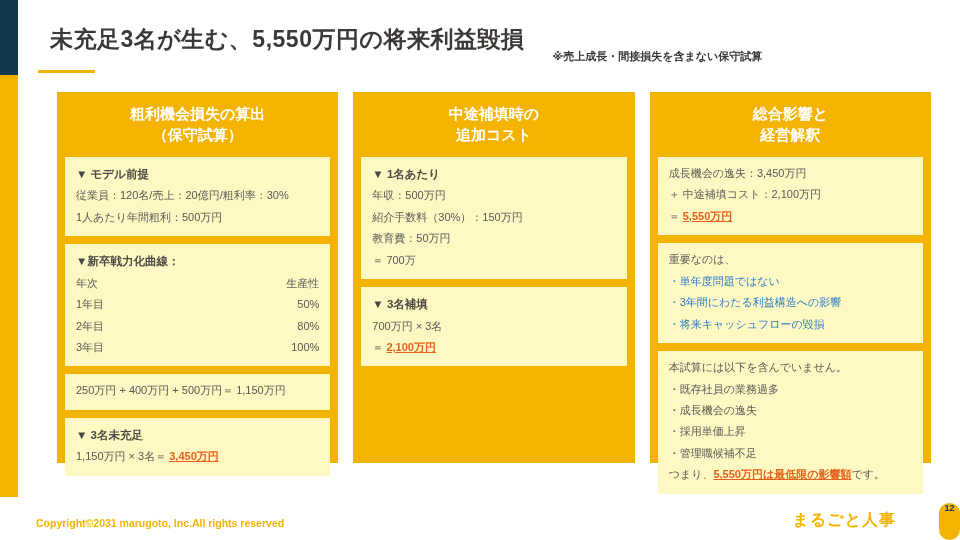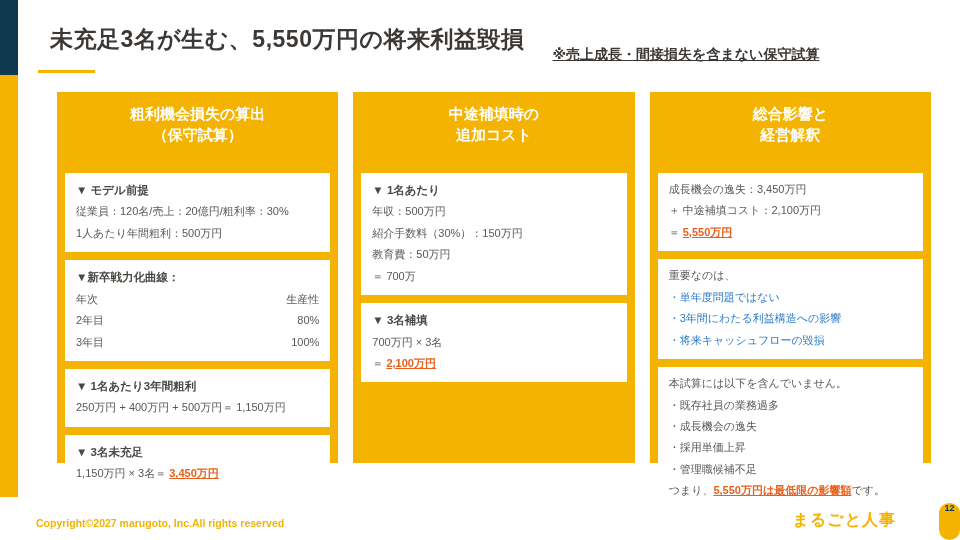--- a/index.html
+++ b/index.html
@@ -17,27 +17,27 @@
     background:#fff;
     font-family:"Liberation Sans","DejaVu Sans",sans-serif;
     position:relative;overflow:hidden;
   }
   .bar-navy{position:absolute;left:0;top:0;width:18px;height:75px;background:var(--navy);}
   .bar-yellow{position:absolute;left:0;top:75px;width:18px;height:422px;background:var(--yellow);}
 
   .header{position:absolute;left:38px;top:12px;right:20px;}
   .title-row{display:flex;align-items:flex-end;gap:16px;}
   .page-title{font-size:23px;font-weight:bold;color:var(--title);margin:12px;letter-spacing:.5px;white-space:nowrap;}
-  .subtitle{font-size:14px;font-weight:bold;color:var(--title);padding-bottom:3px;white-space:nowrap;text-decoration:underline;}
+  .subtitle{font-size:11px;font-weight:bold;color:var(--title);padding-bottom:3px;white-space:nowrap;}
   .title-underline{position:absolute;left:0;top:58px;width:57px;height:3px;background:var(--yellow);}
 
   .columns{position:absolute;left:57px;top:92px;width:874px;height:371px;display:flex;gap:15px;}
   .col{flex:1;background:var(--yellow);padding:8px;box-sizing:border-box;display:flex;flex-direction:column;gap:8px;}
-  .col-header{color:#fff;font-weight:bold;font-size:15px;text-align:center;line-height:1.4;margin:3px 0 20px;}
-  .box{background:#ffffff;padding:6px 11px 8px;font-size:11px;color:var(--body);line-height:1.95;}
+  .col-header{color:#fff;font-weight:bold;font-size:15px;text-align:center;line-height:1.4;margin:3px 0 4px;}
+  .box{background:#fef9c3;padding:6px 11px 8px;font-size:11px;color:var(--body);line-height:1.95;}
   .box-title{font-weight:bold;color:var(--boxtitle);font-size:11.5px;}
   .line{white-space:nowrap;}
   .hl{color:var(--orange);font-weight:bold;text-decoration:underline;}
   .blue{color:var(--blue);}
   .trow{display:flex;justify-content:space-between;}
   .trow .c1{width:46px;}
 
   .copyright{position:absolute;left:36px;bottom:11px;font-size:10.5px;font-weight:bold;color:var(--yellow);}
   .logo{position:absolute;right:64px;bottom:9px;font-size:16px;font-weight:bold;color:var(--yellow);letter-spacing:1px;}
   .page-badge{position:absolute;right:0;bottom:0;width:21px;height:37px;background:var(--yellow);border-top-left-radius:14px;display:flex;justify-content:center;border-radius:16px;}
@@ -69,30 +69,33 @@
       <div class="line">従業員：120名/売上：20億円/粗利率：30%</div>
       <div class="line">1人あたり年間粗利：500万円</div>
     </div>
     <div class="box">
       <div class="box-title">▼新卒戦力化曲線：</div>
       <div class="trow">
         <span class="c1">年次</span>
         <span>生産性</span>
       </div>
       <div class="trow">
+        <span class="c1">1年目</span>
+        <span>50%</span>
+      </div>
+      <div class="trow">
         <span class="c1">2年目</span>
         <span>80%</span>
       </div>
       <div class="trow">
         <span class="c1">3年目</span>
         <span>100%</span>
       </div>
     </div>
     <div class="box">
-      <div class="box-title">▼ 1名あたり3年間粗利</div>
       <div class="line">250万円 + 400万円 + 500万円＝ 1,150万円</div>
     </div>
     <div class="box">
       <div class="box-title">▼ 3名未充足</div>
       <div class="line"><span>1,150万円 × 3名＝ </span><span class="hl">3,450万円</span></div>
     </div>
   </section>
 
   <section class="col">
     <h2 class="col-header">
@@ -134,17 +137,17 @@
       <div class="line">・既存社員の業務過多</div>
       <div class="line">・成長機会の逸失</div>
       <div class="line">・採用単価上昇</div>
       <div class="line">・管理職候補不足</div>
       <div class="line"><span>つまり、</span><span class="hl">5,550万円は最低限の影響額</span><span>です。</span></div>
     </div>
   </section>
 
 </div>
 
-<div class="copyright">Copyright©2027 marugoto, Inc.All rights reserved</div>
+<div class="copyright">Copyright©2031 marugoto, Inc.All rights reserved</div>
 <div class="logo">まるごと人事</div>
 <div class="page-badge">
   <span>12</span>
 </div>
 
 </body></html>

